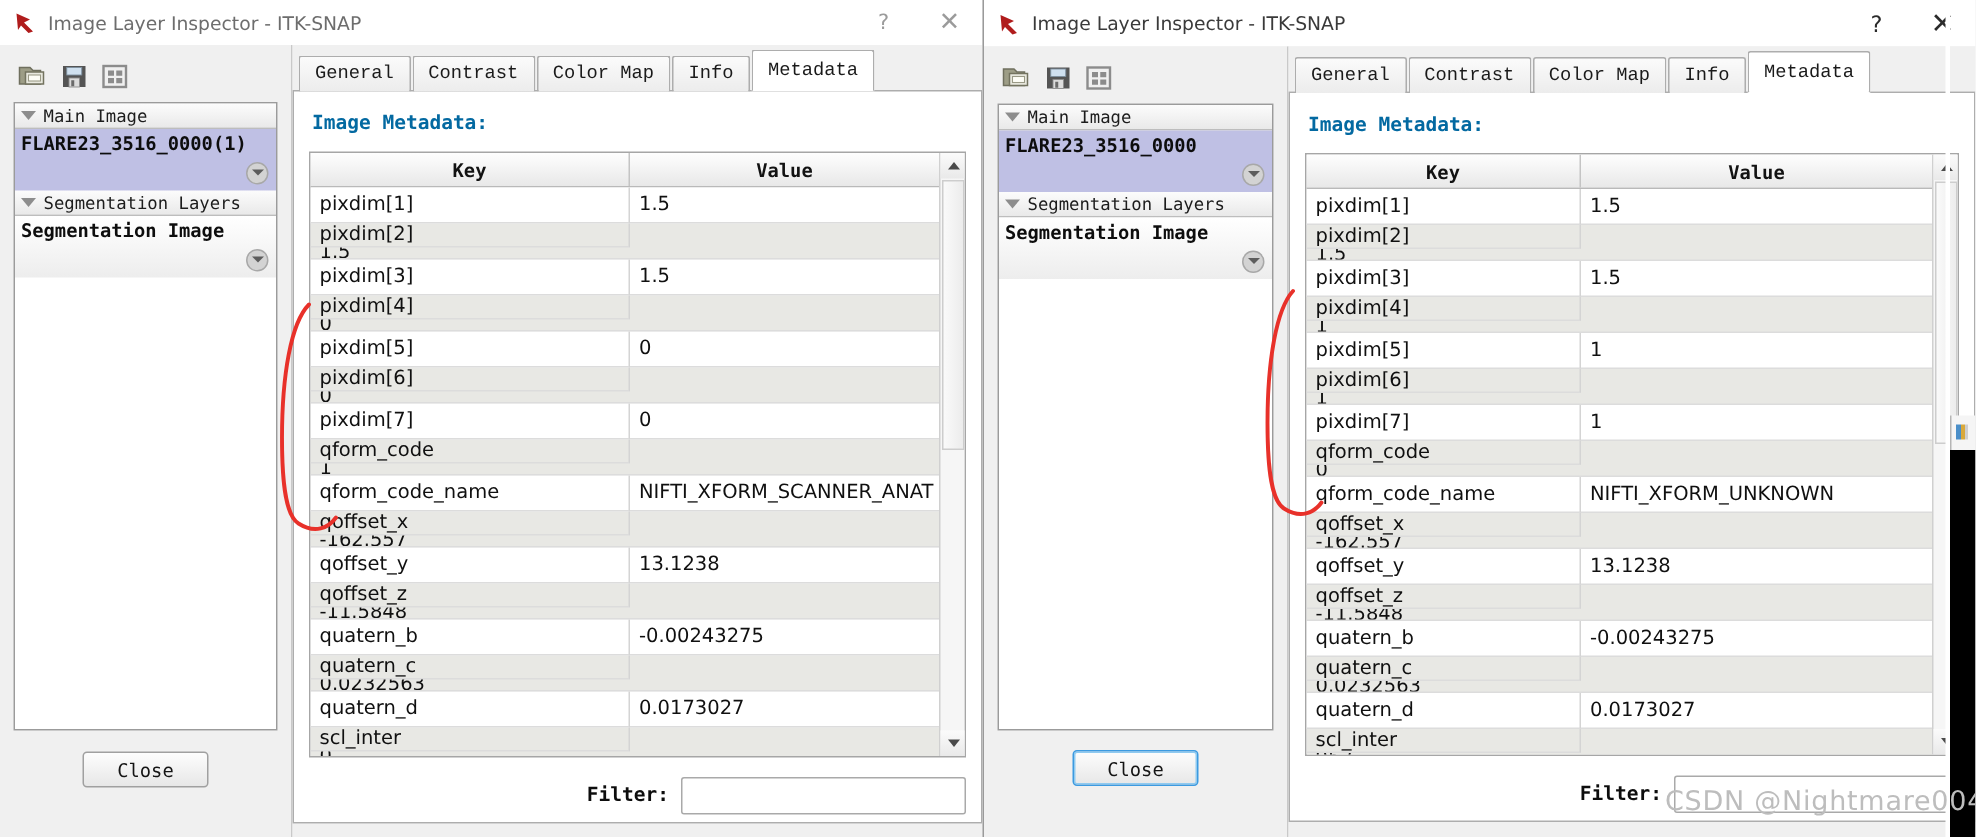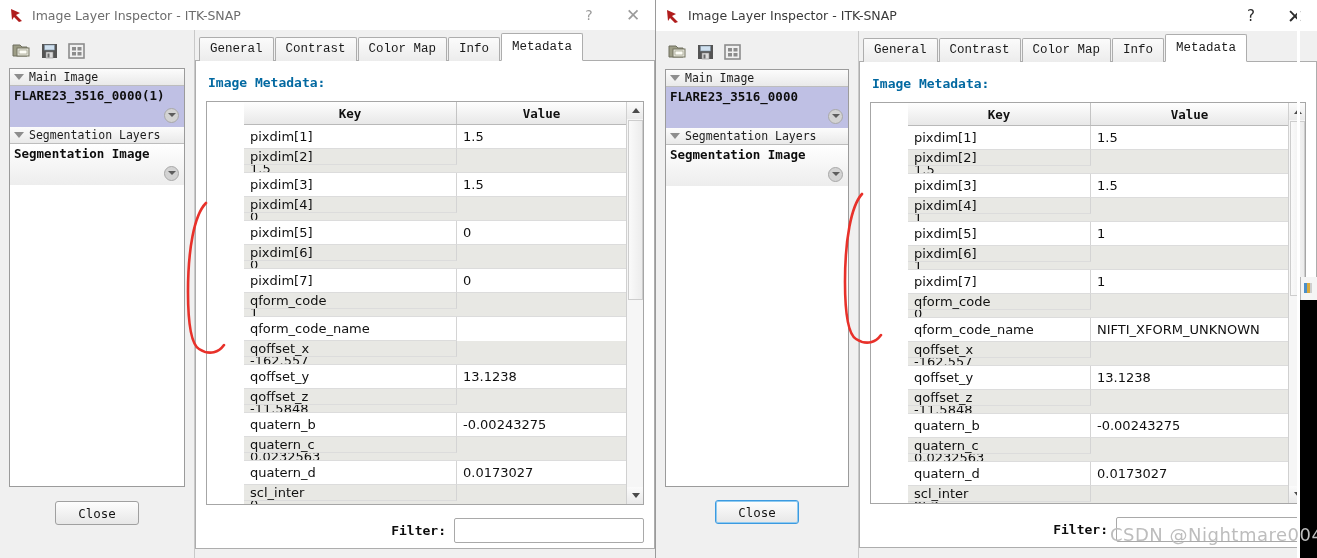--- a/index.html
+++ b/index.html
@@ -243,21 +243,20 @@
   }
 
   
   .tablewrap {
     position: relative;
     border: 1px solid #a6a6a6;
     background: #ffffff;
     height: 402px;
     overflow: hidden;
     display: flex;
-    padding-left: 37px;
   }
   #win-left .tablewrap  { height: 404px; }
   #win-right .tablewrap { height: 402px; }
   .tablecols { flex: 1; min-width: 0; }
   .thead {
     display: flex;
     height: 23px;
     background: linear-gradient(#fefefe,#e8e8e8);
     border-bottom: 1px solid #b9b9b9;
   }
@@ -521,20 +520,21 @@
                   <div class="trow odd">
                     <div class="td k">pixdim[7]</div>
                     <div class="td v">0</div>
                   </div>
                   <div class="trow even">
                     <div class="td k">qform_code</div>
                     <div class="td v">1</div>
                   </div>
                   <div class="trow odd">
                     <div class="td k">qform_code_name</div>
+                    <div class="td v">NIFTI_XFORM_SCANNER_ANAT</div>
                   </div>
                   <div class="trow even">
                     <div class="td k">qoffset_x</div>
                     <div class="td v">-162.557</div>
                   </div>
                   <div class="trow odd">
                     <div class="td k">qoffset_y</div>
                     <div class="td v">13.1238</div>
                   </div>
                   <div class="trow even">

